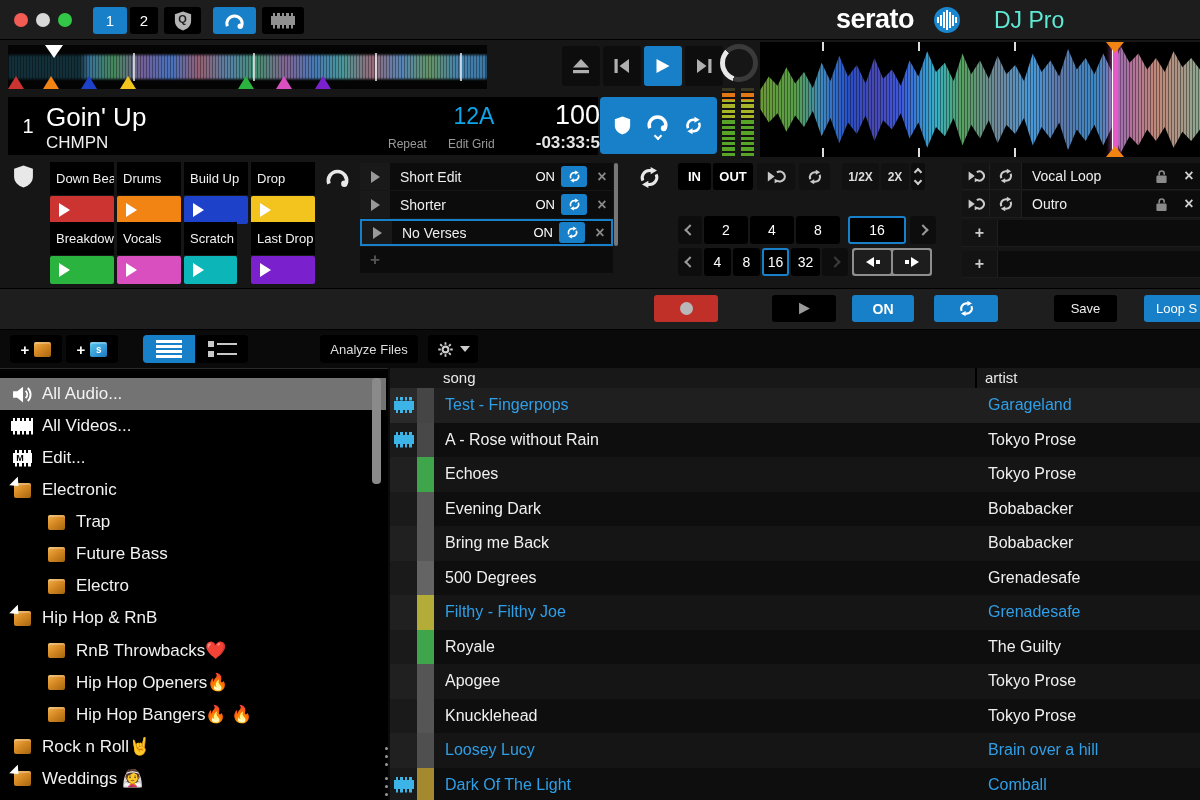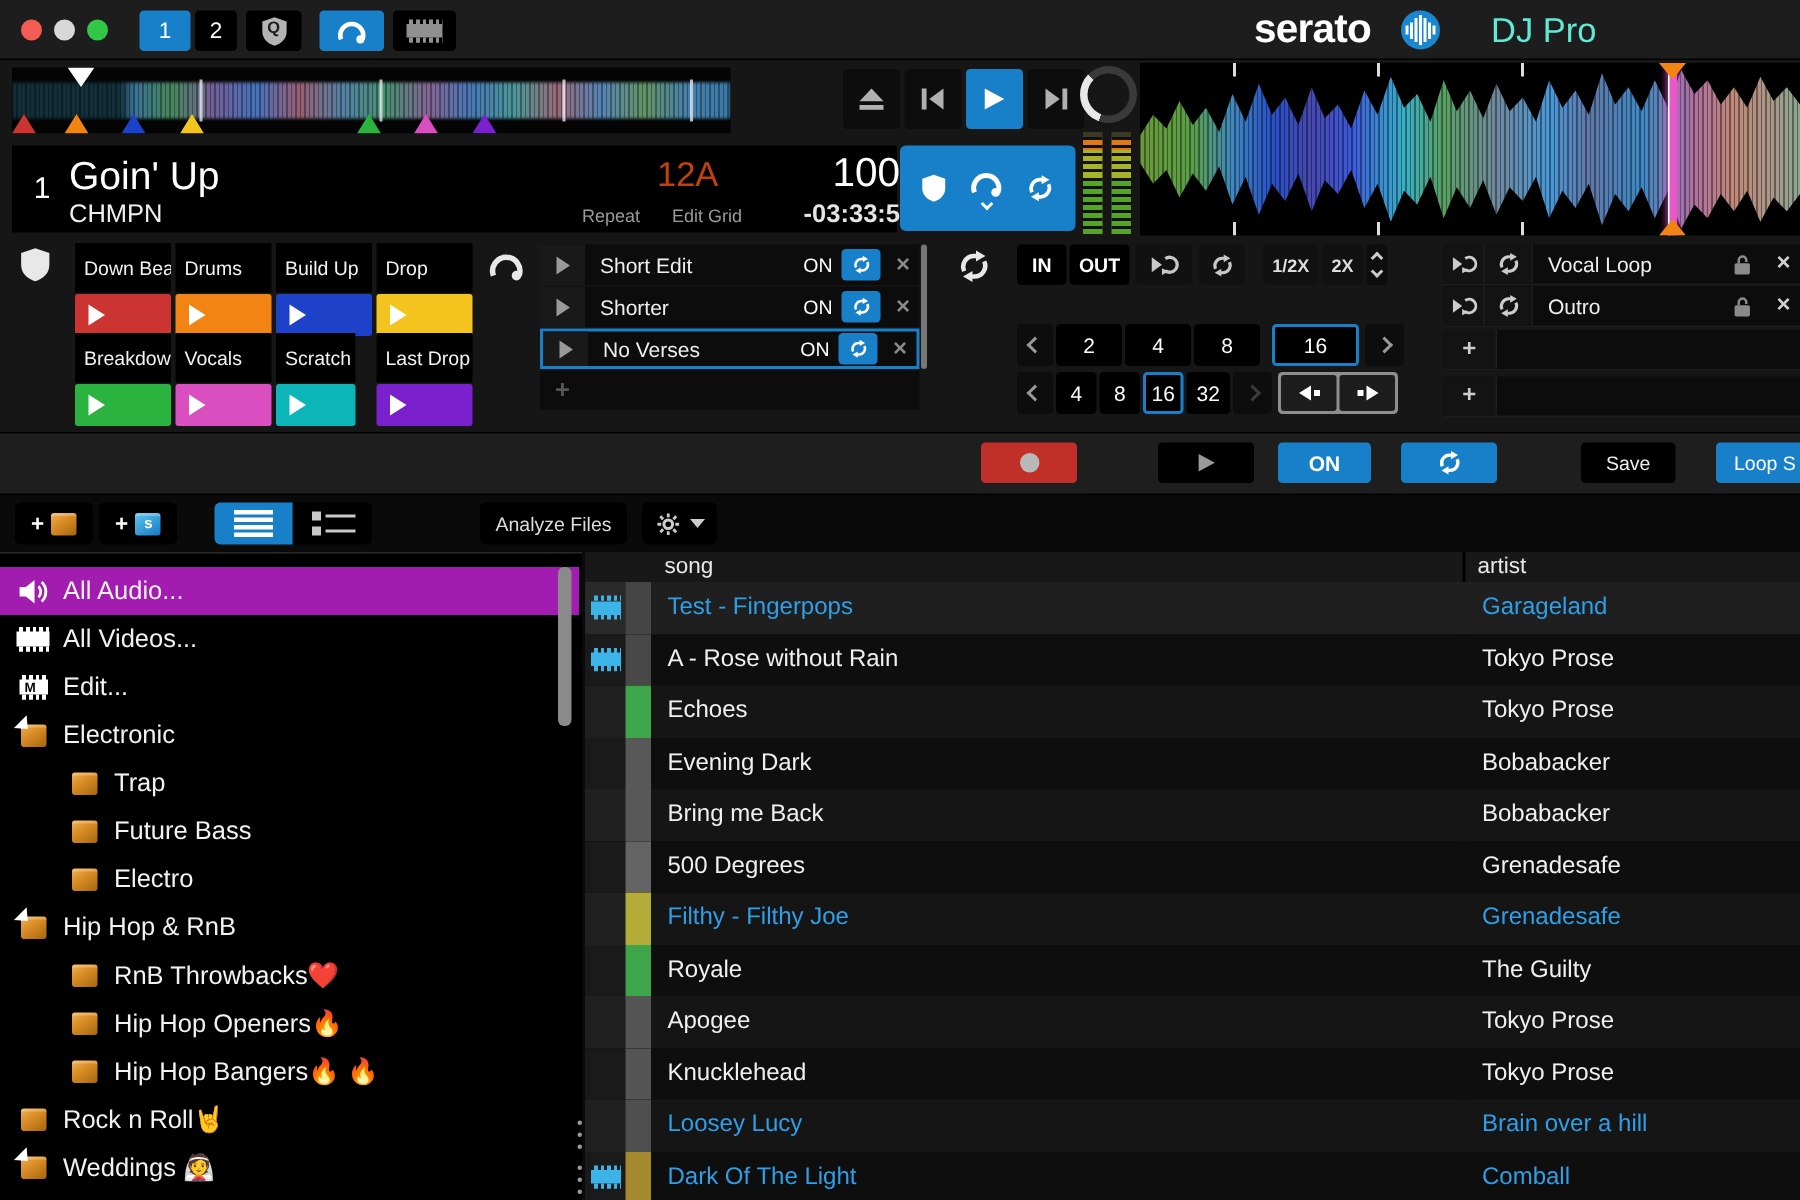--- a/index.html
+++ b/index.html
@@ -90,21 +90,21 @@
   
   .toolbtn{position:absolute;top:335px;height:28px;background:#000;border-radius:4px;display:flex;align-items:center;justify-content:center;gap:5px;color:#ddd;font-size:13px}
   .crate{width:17px;height:15px;border-radius:2px;background:linear-gradient(145deg,#f0b24e 0%,#d88a24 45%,#a5660f 100%);box-shadow:inset 0 2px 0 rgba(255,255,255,.25);position:relative;flex:none}
   .crate.blue{background:linear-gradient(145deg,#5ac8f0,#1a78c0)}
   .crate .s{position:absolute;inset:0;display:flex;align-items:center;justify-content:center;color:#fff;font-size:10px;font-weight:bold}
   .expand::before{content:"";position:absolute;left:-4px;top:-3px;width:0;height:0;border-left:6px solid transparent;border-right:6px solid transparent;border-top:7px solid #fff;transform:rotate(-45deg)}
   .filmic{position:relative;background-repeat:no-repeat;
     background-image:repeating-linear-gradient(90deg,transparent 0 2px,currentColor 2px 4.4px),linear-gradient(currentColor,currentColor),repeating-linear-gradient(90deg,transparent 0 2px,currentColor 2px 4.4px);
     background-size:100% 3.5px,100% calc(100% - 7px),100% 3.5px;background-position:0 0,0 3.5px,0 100%}
   .sbitem{position:absolute;left:0;width:386px;height:32px;display:flex;align-items:center;font-size:17px;color:#f2f2f2}
-  .sbitem.sel{background:#a21caf}
+  .sbitem.sel{background:#737373}
   .sbicon{width:24px;display:flex;justify-content:center;flex:none}
 
   
   .thead{position:absolute;left:390px;top:368px;width:810px;height:20px;background:#181818;font-size:15px;color:#e8e8e8}
   .trow{position:absolute;left:390px;width:810px;height:34.5px;font-size:16px;color:#f0f0f0;display:flex;align-items:center}
   .trow.alt{background:#0e0e0e}
   .trow.norm{background:#151515}
   .trow.hl{background:#1f1f1f}
   .ticon{width:27px;height:100%;background:rgba(255,255,255,.05);display:flex;align-items:center;justify-content:center;flex:none}
   .tstrip{width:17px;height:100%;flex:none}
@@ -266,21 +266,21 @@
     <div class="bw-tick" style="left:254px;bottom:0"></div>
     <div class="bw-head" style="left:352px"></div>
     <div class="bw-tri" style="left:346px;top:0;border-top:11px solid #f28413"></div>
     <div class="bw-tri" style="left:346px;bottom:0;border-bottom:11px solid #f28413"></div>
   </div>
 
   <div class="abs tinfo">
     <div class="abs" style="left:8px;top:18px;width:24px;text-align:center;font-size:20px;color:#fff">1</div>
     <div class="abs" style="left:38px;top:5px;font-size:26px;color:#fff">Goin' Up</div>
     <div class="abs" style="left:38px;top:36px;font-size:17px;color:#f0f0f0">CHMPN</div>
-    <div class="abs" style="left:430px;top:6px;width:72px;text-align:left;font-size:23px;color:#c2410c">12A</div>
+    <div class="abs" style="left:430px;top:6px;width:72px;text-align:center;font-size:23px;color:#0ea5e9">12A</div>
     <div class="abs" style="left:505px;top:3px;width:87px;text-align:right;font-size:27px;color:#fff">100</div>
     <div class="abs graylab" style="left:380px;top:40px">Repeat</div>
     <div class="abs graylab" style="left:440px;top:40px">Edit Grid</div>
     <div class="abs" style="left:500px;top:36px;width:92px;text-align:right;font-size:17px;font-weight:bold;color:#e5e5e5">-03:33:5</div>
   </div>
 
   <div class="abs bluebg fc" style="left:600px;top:97px;width:117px;height:57px;border-radius:4px;justify-content:center;gap:15px">
     <span style="color:#fff">
         <svg class="ic" width="17" height="19" viewBox="0 0 20 22">
           <use href="#i-shield"></use>

